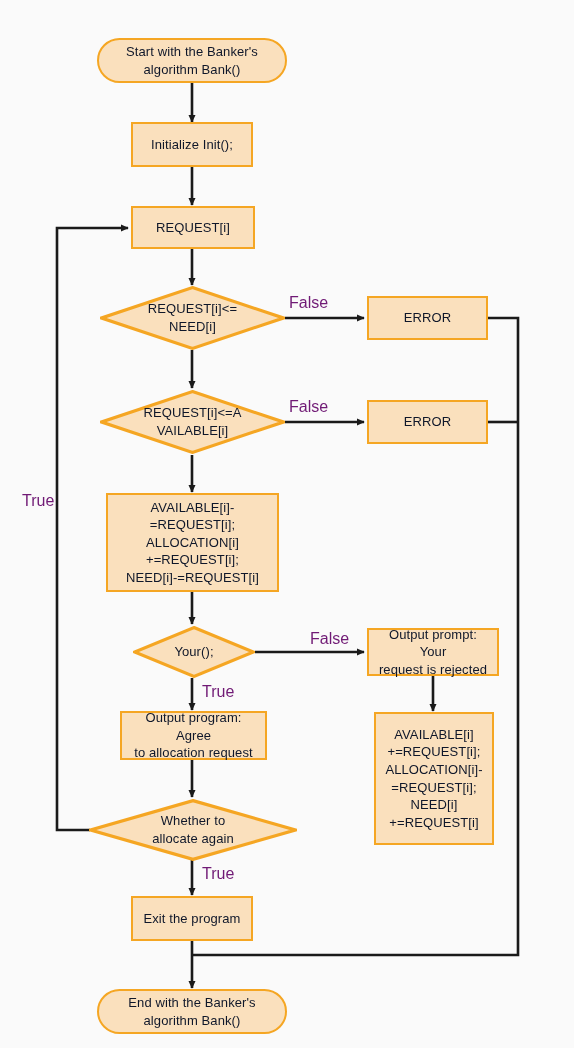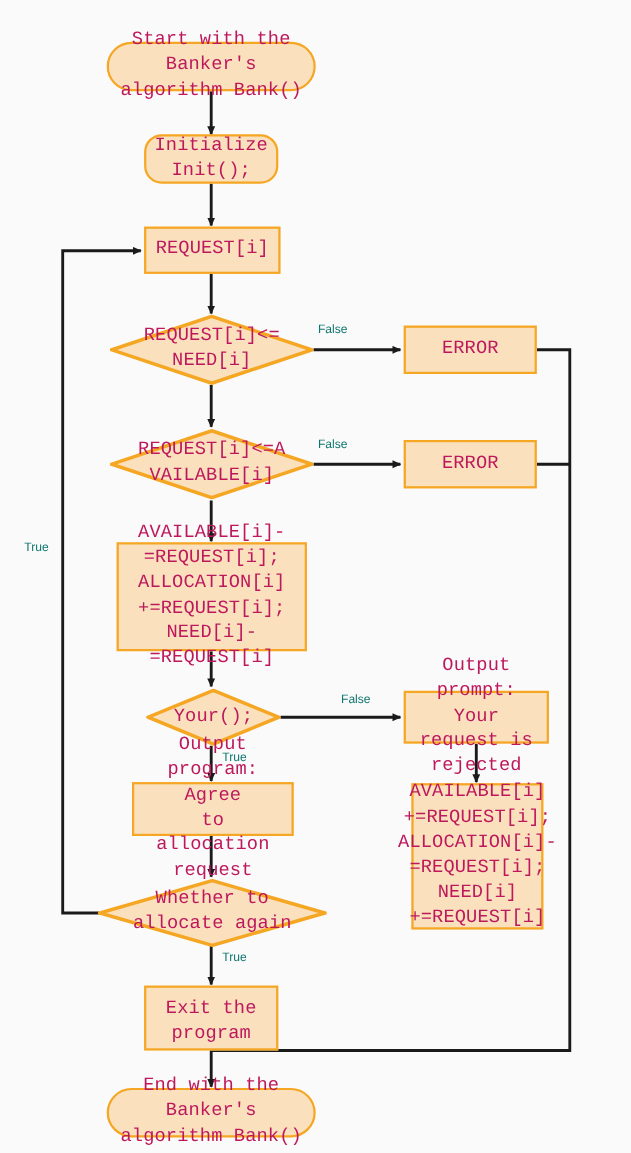--- a/index.html
+++ b/index.html
@@ -28,26 +28,25 @@
     width: 574px;
     height: 1048px;
   }
   .node {
     position: absolute;
     box-sizing: border-box;
     display: flex;
     align-items: center;
     justify-content: center;
     text-align: center;
-    color: #be185d;
-    font-size: 17px;
+    color: #0f172a;
+    font-size: 13px;
     line-height: 1.35;
     letter-spacing: 0.1px;
     z-index: 3;
-    font-family: Liberation Mono, monospace;
   }
   .node-process {
     background: #fae0bd;
     border: 2px solid #f5a623;
   }
   .node-terminal {
     background: #fae0bd;
     border: 2px solid #f5a623;
     border-radius: 24px;
   }
@@ -67,22 +66,22 @@
     position: relative;
     z-index: 1;
   }
   .node-text {
     display: block;
     padding: 0 5px;
     white-space: pre-line;
   }
   .edge-label {
     position: absolute;
-    color: #0f766e;
-    font-size: 11px;
+    color: #701a75;
+    font-size: 16px;
     line-height: 1;
     white-space: nowrap;
     z-index: 4;
   }
 </style>
 </head>
 <body>
 
 <div id="flow-root">
 
@@ -127,21 +126,21 @@
       <path d="M488,318 L518,318 L518,955 L192,955"></path>
       <path d="M488,422 L518,422"></path>
     </g>
   </svg>
 
   <div class="node node-terminal" style="left:97px; top:38px; width:190px; height:45px;">
     <span class="node-text">Start with the Banker's
 algorithm Bank()</span>
   </div>
 
-  <div class="node node-process" style="left:131px; top:122px; width:122px; height:45px;border-radius:16px;">
+  <div class="node node-process" style="left:131px; top:122px; width:122px; height:45px;">
     <span class="node-text">Initialize Init();</span>
   </div>
 
   <div class="node node-process" style="left:131px; top:206px; width:124px; height:43px;">
     <span class="node-text">REQUEST[i]</span>
   </div>
 
   <div class="node node-decision" style="left:100px; top:286px; width:185px; height:64px;">
     <svg class="diamond-shape" viewBox="0 0 185 64" preserveAspectRatio="none">
       <polygon points="92.5,1.6 183.4,32 92.5,62.4 1.6,32" fill="#fae0bd" stroke="#f5a623" stroke-width="3.2"></polygon>
@@ -200,21 +199,21 @@
   </div>
 
   <div class="node node-decision" style="left:89px; top:799px; width:208px; height:62px;">
     <svg class="diamond-shape" viewBox="0 0 208 62" preserveAspectRatio="none">
       <polygon points="104,1.6 206.4,31 104,60.4 1.6,31" fill="#fae0bd" stroke="#f5a623" stroke-width="3.2"></polygon>
     </svg>
     <span class="node-text">Whether to
 allocate again</span>
   </div>
 
-  <div class="node node-process" style="left:131px; top:896px; width:122px; height:59px;align-items:flex-end;">
+  <div class="node node-process" style="left:131px; top:896px; width:122px; height:45px;">
     <span class="node-text">Exit the program</span>
   </div>
 
   <div class="node node-terminal" style="left:97px; top:989px; width:190px; height:45px;">
     <span class="node-text">End with the Banker's
 algorithm Bank()</span>
   </div>
 
   <span class="edge-label" style="left:289px; top:295px;">False</span>
   <span class="edge-label" style="left:289px; top:399px;">False</span>

